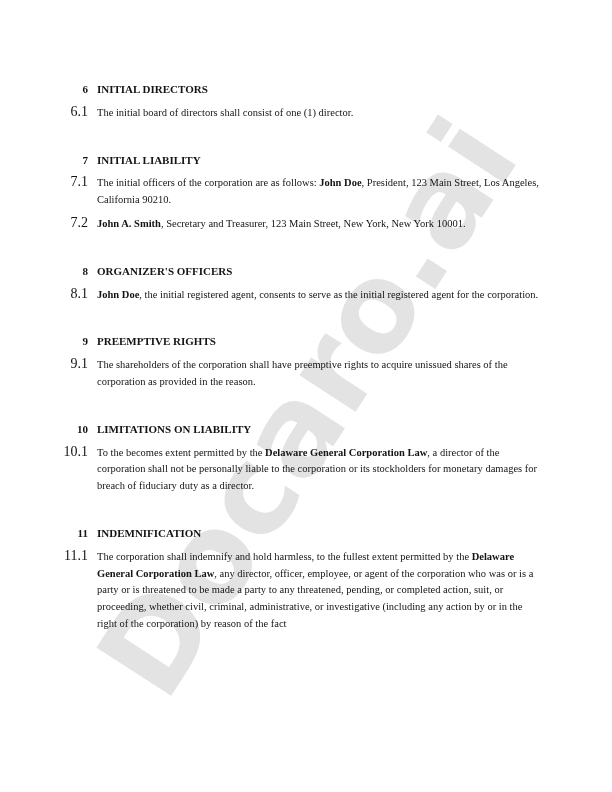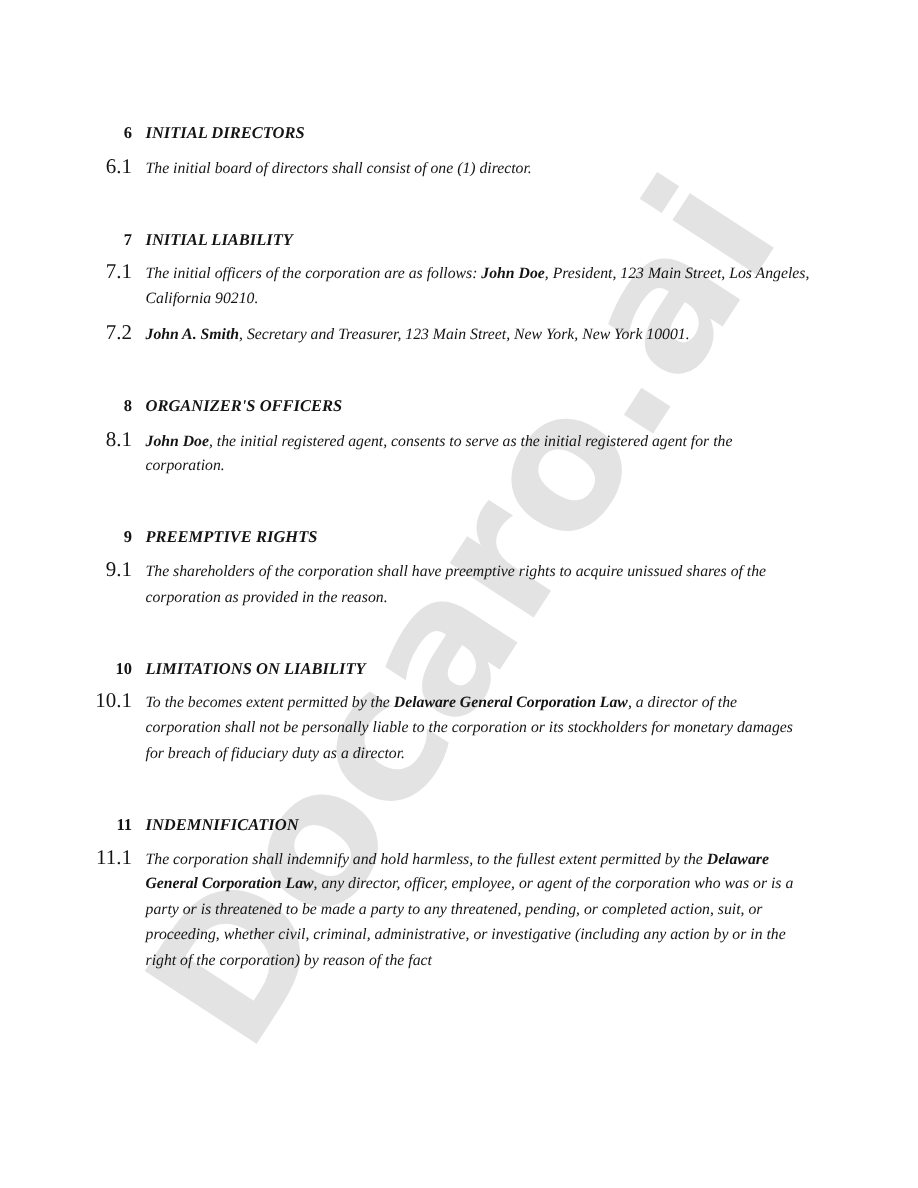--- a/index.html
+++ b/index.html
@@ -52,21 +52,20 @@
     text-align: right;
     font-size: 14px;
     line-height: 16.8px;
   }
   .txt {
     margin-left: 9px;
     width: 444px;
     font-size: 10.5px;
     line-height: 16.8px;
     text-align: left;
-    font-style: italic;
   }
   .heading-row .num,
   .heading-row .txt {
     font-weight: bold;
     font-size: 11px;
   }
   .bold { font-weight: bold; }
 </style>
 </head>
 <body>

